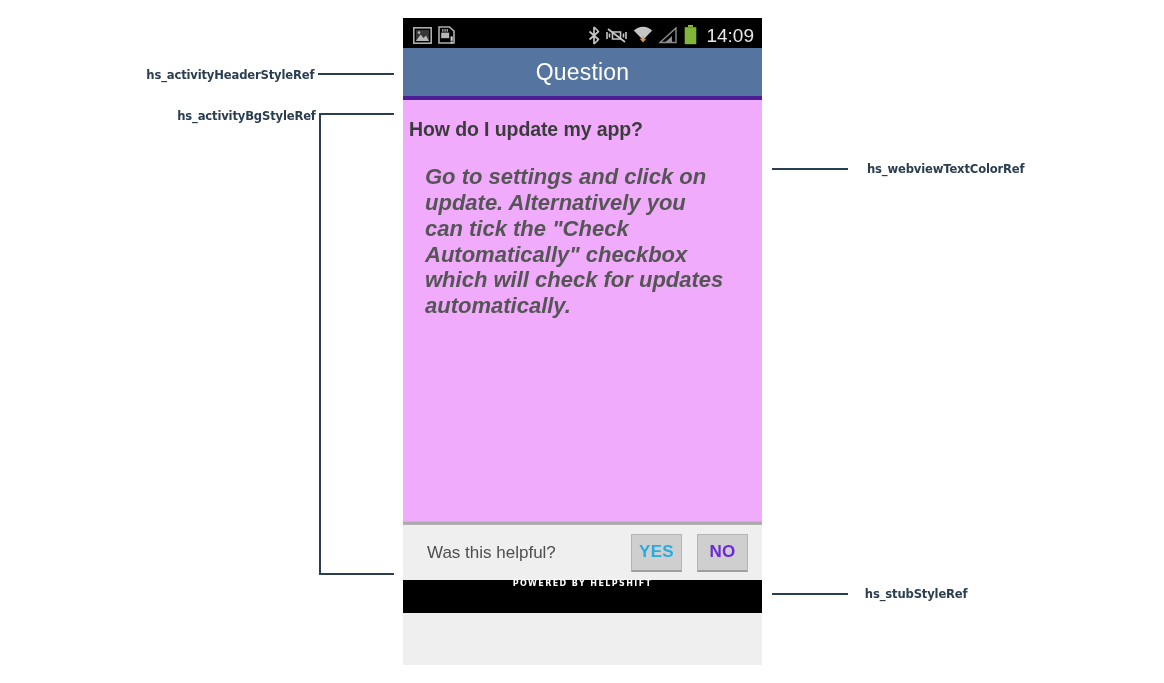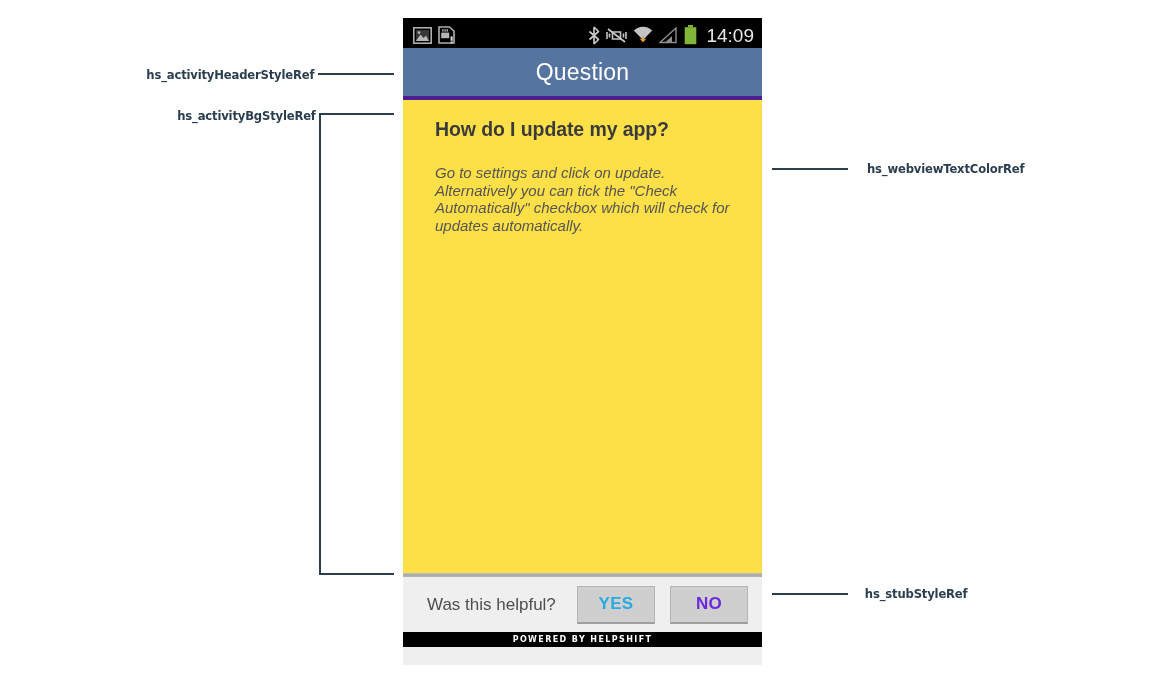--- a/index.html
+++ b/index.html
@@ -93,42 +93,43 @@
   .header-title {
     color: #ffffff;
     font-size: 23px;
     font-family: "Liberation Sans", sans-serif;
     font-weight: normal;
     letter-spacing: 0.2px;
   }
 
   
   .content {
-    background: #fde047;
-    height: 473px;
-    padding: 18px 22px 0 32px;
+    background: #f0abfc;
+    height: 421px;
+    padding: 18px 22px 0 6px;
     box-sizing: border-box;
     overflow: hidden;
   }
   .q-title {
     font-size: 19.5px;
     font-weight: bold;
     color: #3b3b3b;
     font-family: "Liberation Sans", sans-serif;
     margin: 0 0 23px 0;
     letter-spacing: -0.1px;
   }
   .q-body {
-    font-size: 15px;
+    font-size: 22px;
     font-style: italic;
     color: #555555;
     font-family: "Liberation Sans", sans-serif;
     line-height: 1.175;
-    margin: 0;
+    margin: 16px;
     max-width: 306px;
+    font-weight: bold;
   }
 
   
   .stub-divider {
     height: 4px;
     background: linear-gradient(to bottom, #c9c9c9 0%, #a8a8a8 40%, #b5b5b5 100%);
   }
 
   
   .stub {
@@ -144,44 +145,43 @@
     font-size: 17px;
     font-family: "Liberation Sans", sans-serif;
     flex: 1 1 auto;
   }
   .stub-btns {
     display: flex;
     gap: 15px;
     flex: 0 0 auto;
   }
   .stub-btn {
-    width: 78px;
+    width: 51px;
     height: 38px;
     background: #cfcfcf;
     border: 1px solid #b4b4b4;
     border-bottom: 2px solid #9e9e9e;
     display: flex;
     align-items: center;
     justify-content: center;
     font-size: 17px;
     font-weight: bold;
     font-family: "Liberation Sans", sans-serif;
     letter-spacing: 0.3px;
     cursor: pointer;
     box-sizing: border-box;
   }
   .stub-btn.yes { color: #29abe2; }
   .stub-btn.no  { color: #6d28d9; }
 
   
   .brandbar {
-    height: 15px;
+    height: 33px;
     background: #000000;
     display: flex;
-    align-items: center;
     justify-content: center;
   }
   .brandbar span {
     color: #ffffff;
     font-size: 8px;
     font-weight: bold;
     letter-spacing: 1.4px;
     font-family: "DejaVu Sans", sans-serif;
     line-height: 1;
   }

